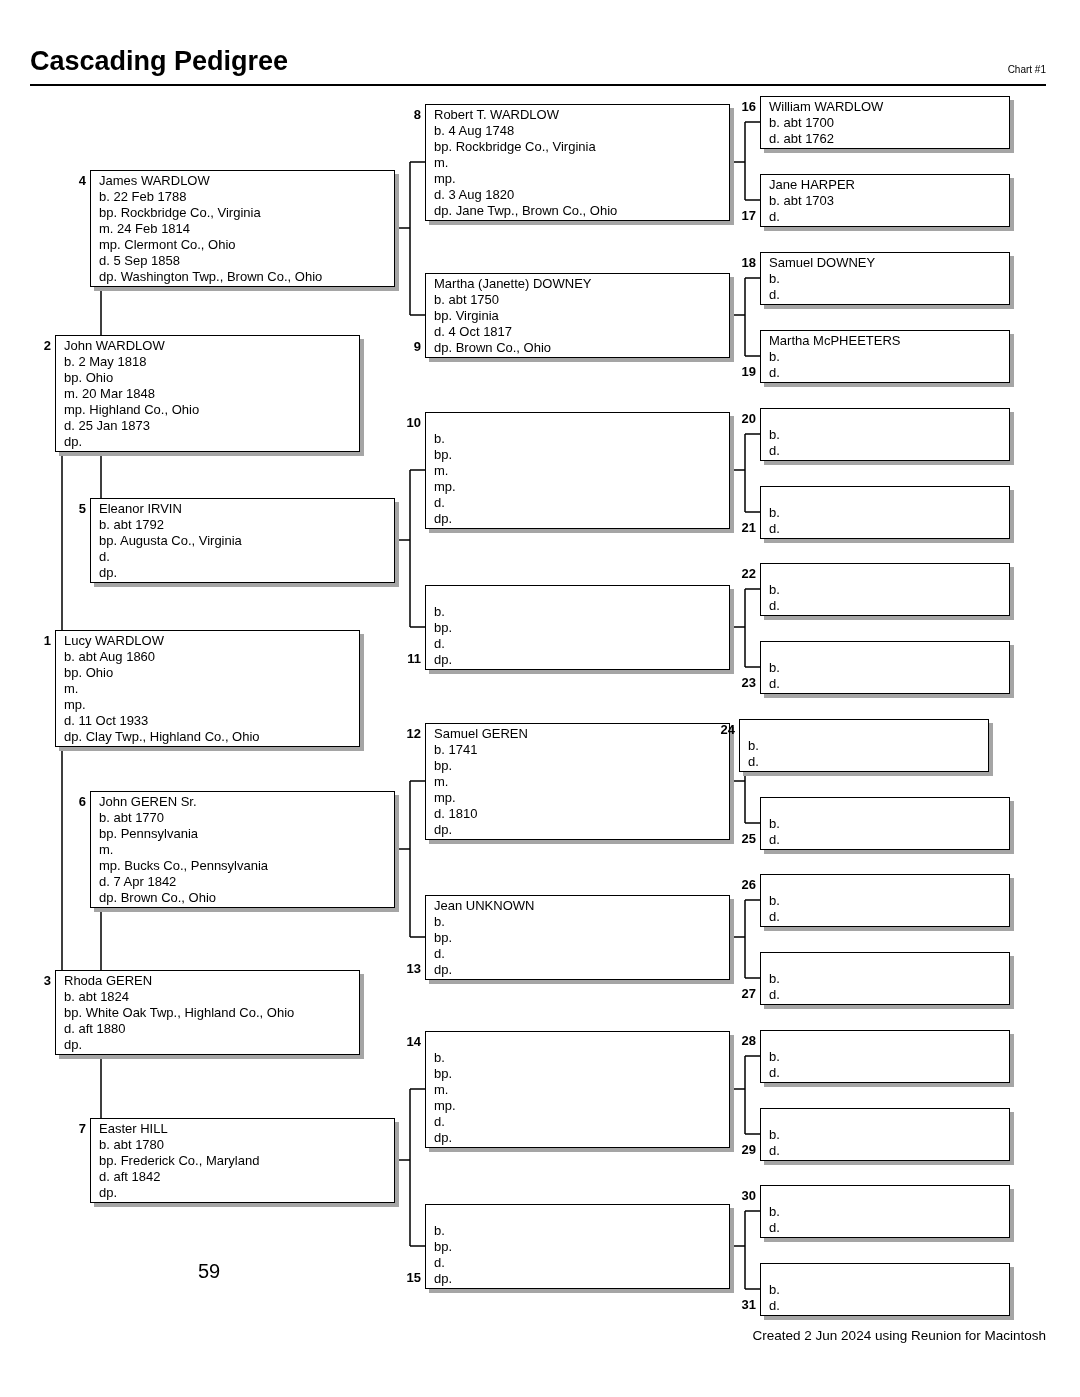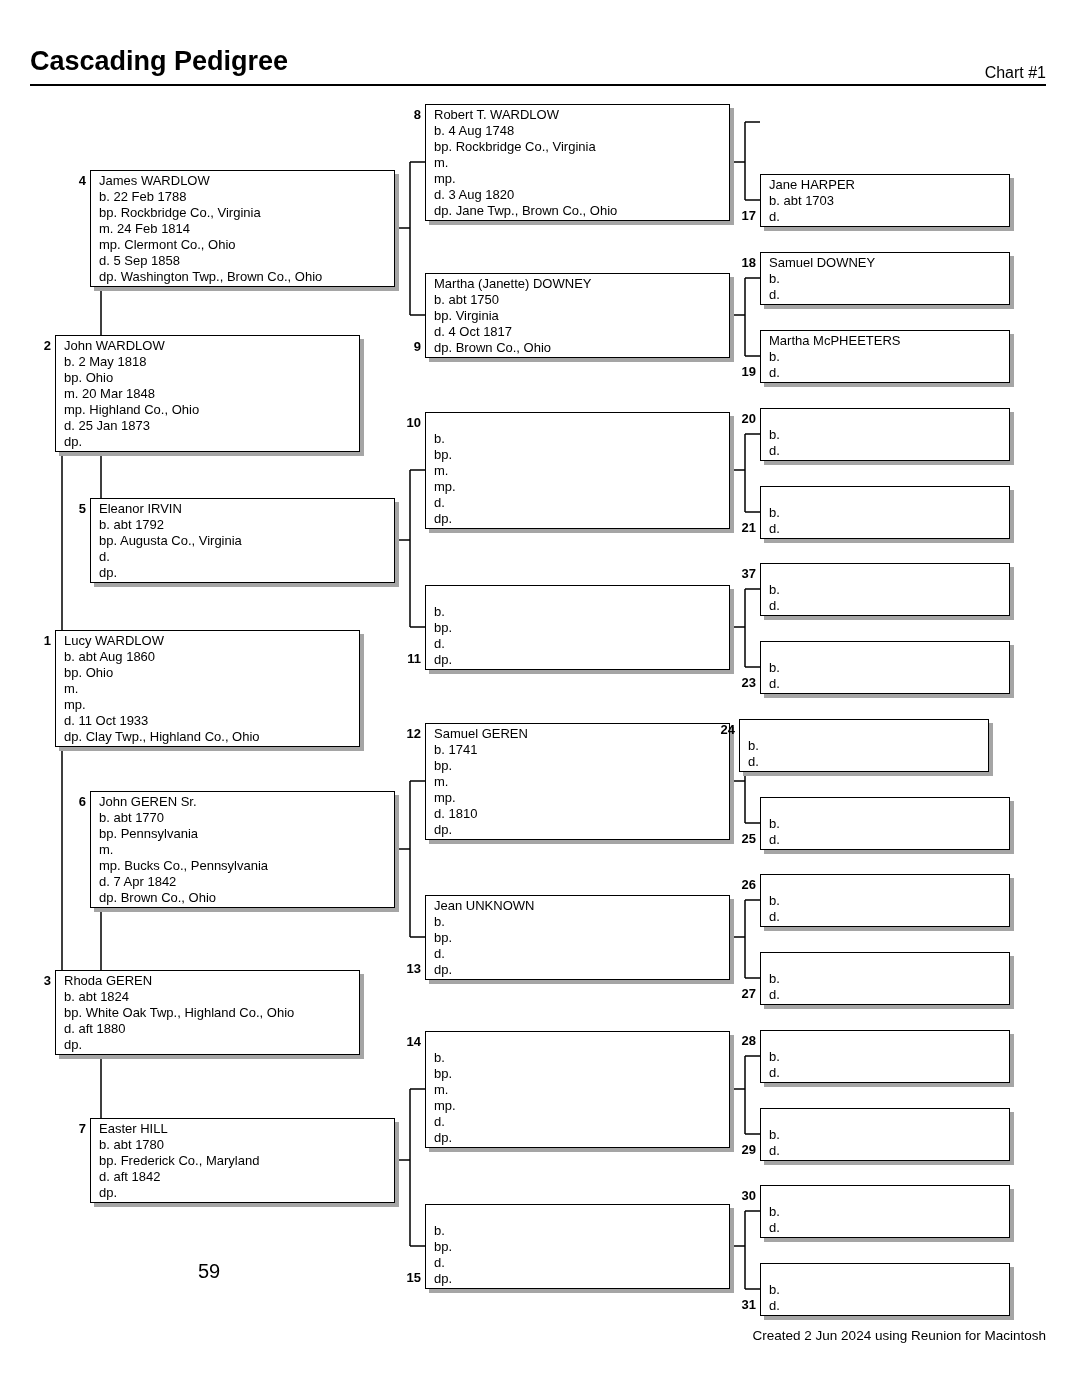--- a/index.html
+++ b/index.html
@@ -1,19 +1,19 @@
 <!DOCTYPE html>
 <html><head>
 <meta charset="utf-8">
 <style>
   html,body{margin:0;padding:0;background:#fff;}
   #page{position:relative;width:1080px;height:1397px;background:#fff;overflow:hidden;
         font-family:"Liberation Sans","DejaVu Sans",sans-serif;color:#000;}
   .title{position:absolute;left:30px;top:46px;font-size:27px;font-weight:bold;letter-spacing:0px;}
-  .chartnum{position:absolute;right:34px;top:64px;font-size:16px;}
+  .chartnum{position:absolute;right:34px;top:64px;font-size:10px;}
   .rule{position:absolute;left:30px;top:84px;width:1016px;border-top:2.5px solid #000;height:0;}
   .person{position:absolute;}
   .pbox{position:absolute;left:0;top:0;right:0;bottom:0;background:#fff;
         border:1.5px solid #000;box-shadow:4px 4px 0 #a5a5a5;
         padding:2px 6px 0 8px;box-sizing:border-box;}
   .line{height:16px;line-height:16px;font-size:13px;white-space:nowrap;overflow:hidden;}
   .num{position:absolute;left:-26px;width:22px;text-align:right;font-size:13px;font-weight:bold;line-height:16px;}
   .ntop{top:3px;}
   .nbot{bottom:3px;}
   .h7{height:117px;}
@@ -225,20 +225,28 @@
     <span class="num nbot">15</span>
     <div class="pbox">
       <div class="line"></div>
       <div class="line">b.</div>
       <div class="line">bp.</div>
       <div class="line">d.</div>
       <div class="line">dp.</div>
     </div>
   </div>
 
+  <div class="person h3 w250" style="left:760px;top:96px">
+    <span class="num ntop">16</span>
+    <div class="pbox">
+      <div class="line">William WARDLOW</div>
+      <div class="line">b. abt 1700</div>
+      <div class="line">d. abt 1762</div>
+    </div>
+  </div>
 
   <div class="person h3 w250" style="left:760px;top:174px">
     <span class="num nbot">17</span>
     <div class="pbox">
       <div class="line">Jane HARPER</div>
       <div class="line">b. abt 1703</div>
       <div class="line">d.</div>
     </div>
   </div>
 
@@ -272,21 +280,21 @@
   <div class="person h3 w250" style="left:760px;top:486px">
     <span class="num nbot">21</span>
     <div class="pbox">
       <div class="line"></div>
       <div class="line">b.</div>
       <div class="line">d.</div>
     </div>
   </div>
 
   <div class="person h3 w250" style="left:760px;top:563px">
-    <span class="num ntop">37</span>
+    <span class="num ntop">22</span>
     <div class="pbox">
       <div class="line"></div>
       <div class="line">b.</div>
       <div class="line">d.</div>
     </div>
   </div>
 
   <div class="person h3 w250" style="left:760px;top:641px">
     <span class="num nbot">23</span>
     <div class="pbox">

